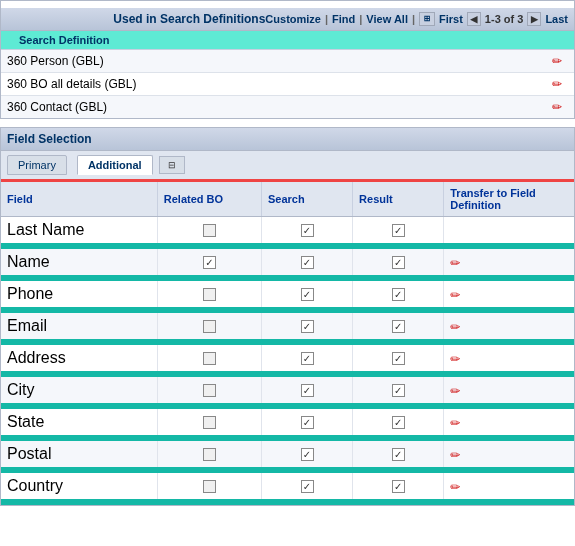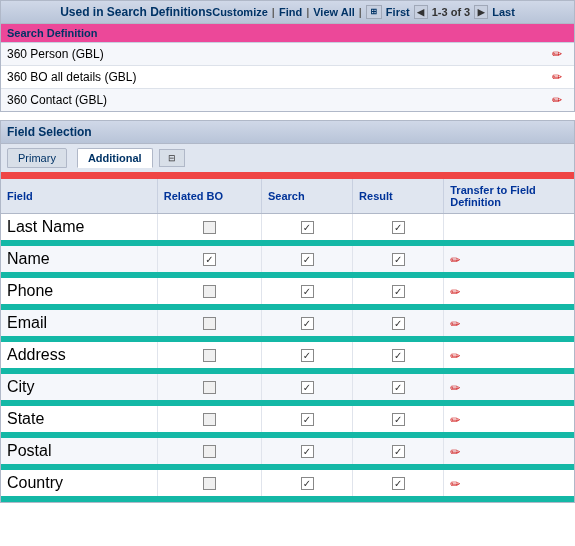--- a/index.html
+++ b/index.html
@@ -16,23 +16,24 @@
       margin-bottom: 8px;
     }
 
     .section-header {
       background: linear-gradient(to bottom, #d0d8e8, #b8c4d8);
       padding: 4px 6px;
       font-weight: bold;
       font-size: 12px;
       color: #003366;
       display: flex;
-      justify-content: center;
+      justify-content: flex-end;
       align-items: center;
       border-bottom: 1px solid #b0b8c8;
+      margin-top: 7px;
     }
 
     .header-left {
       font-weight: bold;
       color: #003366;
     }
 
     .header-nav {
       display: flex;
       align-items: center;
@@ -72,22 +73,22 @@
       height: 14px;
       background: #c8d0e0;
       border: 1px solid #a0a8b8;
       text-align: center;
       line-height: 12px;
       font-size: 8px;
       cursor: pointer;
     }
 
     .sub-header {
-      background: #ec4899;
-      padding: 3px 6px;
+      background: #5eead4;
+      padding: 3px 18px;
       font-weight: bold;
       font-size: 11px;
       color: #003366;
       border-bottom: 1px solid #c8d0e0;
     }
 
     .search-def-row {
       padding: 4px 6px;
       border-bottom: 1px solid #dde2ea;
       display: flex;
@@ -125,21 +126,21 @@
       color: #003366;
       border-bottom: 1px solid #b0b8c8;
     }
 
     .tabs-bar {
       background: #e0e6f0;
       padding: 4px 6px;
       display: flex;
       align-items: center;
       gap: 2px;
-      border-bottom: 7px solid #ef4444;
+      border-bottom: 3px solid #ef4444;
     }
 
     .tab {
       padding: 3px 10px;
       border: 1px solid #b0b8c8;
       cursor: pointer;
       font-size: 11px;
       background: #d8dfe8;
       color: #003366;
       border-radius: 2px 2px 0 0;

